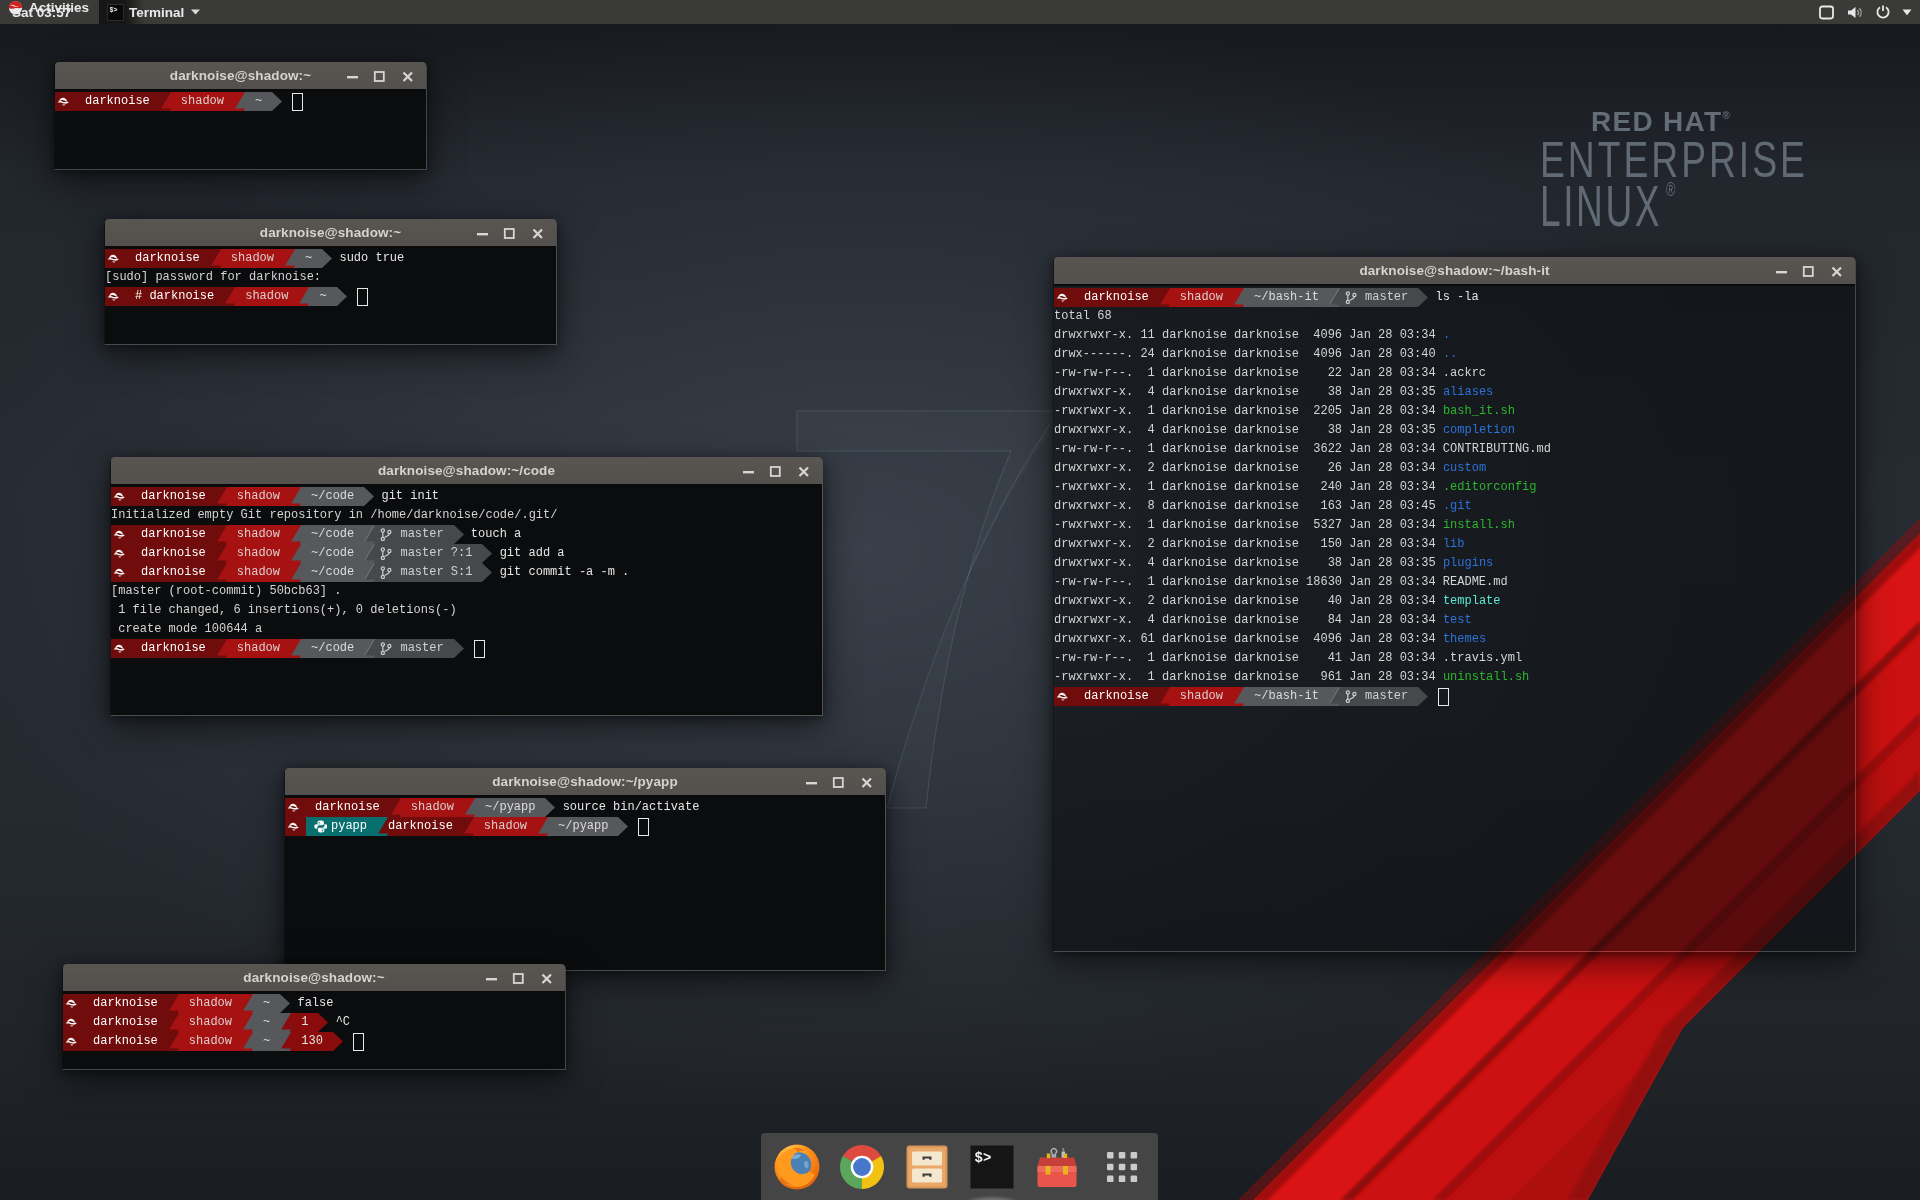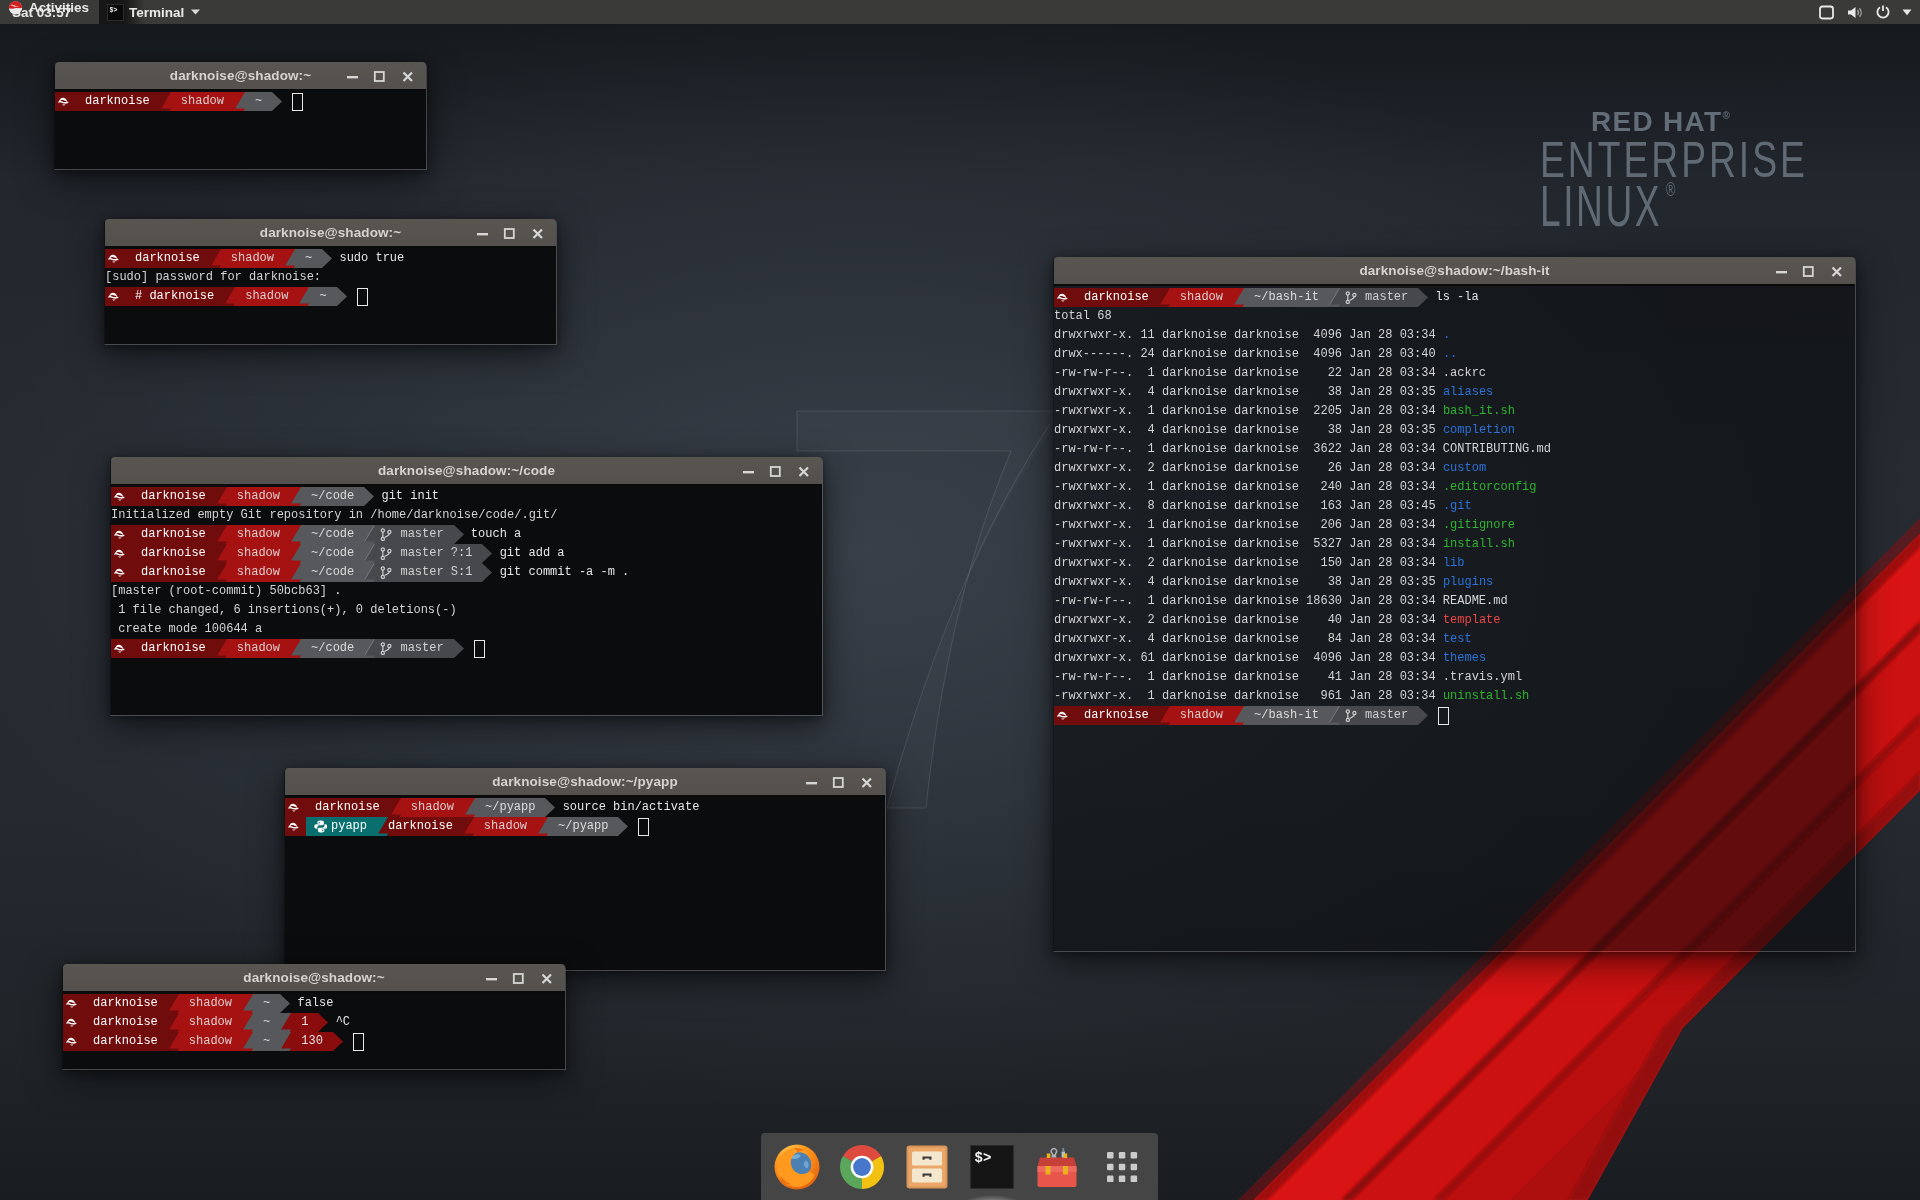--- a/index.html
+++ b/index.html
@@ -457,26 +457,25 @@
       <div class="row ot">drwxrwxr-x. 11 darknoise darknoise  4096 Jan 28 03:34 <span style="color:#2c72d8">.</span></div>
       <div class="row ot">drwx------. 24 darknoise darknoise  4096 Jan 28 03:40 <span style="color:#2c72d8">..</span></div>
       <div class="row ot">-rw-rw-r--.  1 darknoise darknoise    22 Jan 28 03:34 .ackrc</div>
       <div class="row ot">drwxrwxr-x.  4 darknoise darknoise    38 Jan 28 03:35 <span style="color:#2c72d8">aliases</span></div>
       <div class="row ot">-rwxrwxr-x.  1 darknoise darknoise  2205 Jan 28 03:34 <span style="color:#2eb52e">bash_it.sh</span></div>
       <div class="row ot">drwxrwxr-x.  4 darknoise darknoise    38 Jan 28 03:35 <span style="color:#2c72d8">completion</span></div>
       <div class="row ot">-rw-rw-r--.  1 darknoise darknoise  3622 Jan 28 03:34 CONTRIBUTING.md</div>
       <div class="row ot">drwxrwxr-x.  2 darknoise darknoise    26 Jan 28 03:34 <span style="color:#2c72d8">custom</span></div>
       <div class="row ot">-rwxrwxr-x.  1 darknoise darknoise   240 Jan 28 03:34 <span style="color:#2eb52e">.editorconfig</span></div>
       <div class="row ot">drwxrwxr-x.  8 darknoise darknoise   163 Jan 28 03:45 <span style="color:#2c72d8">.git</span></div>
-      <div class="row ot">-rwxrwxr-x.  1 darknoise darknoise   206 Jan 28 03:34 <span style="color:#2eb52e">.gitignore</span></div>
       <div class="row ot">-rwxrwxr-x.  1 darknoise darknoise  5327 Jan 28 03:34 <span style="color:#2eb52e">install.sh</span></div>
       <div class="row ot">drwxrwxr-x.  2 darknoise darknoise   150 Jan 28 03:34 <span style="color:#2c72d8">lib</span></div>
       <div class="row ot">drwxrwxr-x.  4 darknoise darknoise    38 Jan 28 03:35 <span style="color:#2c72d8">plugins</span></div>
       <div class="row ot">-rw-rw-r--.  1 darknoise darknoise 18630 Jan 28 03:34 README.md</div>
-      <div class="row ot">drwxrwxr-x.  2 darknoise darknoise    40 Jan 28 03:34 <span style="color:#ef4444">template</span></div>
+      <div class="row ot">drwxrwxr-x.  2 darknoise darknoise    40 Jan 28 03:34 <span style="color:#5eead4">template</span></div>
       <div class="row ot">drwxrwxr-x.  4 darknoise darknoise    84 Jan 28 03:34 <span style="color:#2c72d8">test</span></div>
       <div class="row ot">drwxrwxr-x. 61 darknoise darknoise  4096 Jan 28 03:34 <span style="color:#2c72d8">themes</span></div>
       <div class="row ot">-rw-rw-r--.  1 darknoise darknoise    41 Jan 28 03:34 .travis.yml</div>
       <div class="row ot">-rwxrwxr-x.  1 darknoise darknoise   961 Jan 28 03:34 <span style="color:#2eb52e">uninstall.sh</span></div>
       <div class="row"><span class="icn" style="background:#700c0c;width:30px"><svg class="hat" width="13" height="19" viewBox="0 0 13 19">
             <g transform="translate(0.2,4.6)">
               <path d="M1.8 4.9 C2.3 2.3 4.3 0.9 6.3 1.2 C8.2 1.5 9.6 3.0 9.8 4.9 C10.8 5.0 11.5 5.4 11.3 6.0 C10.9 6.9 8.9 7.3 7.1 7.0 C5.0 6.6 3.2 5.9 2.0 6.0 C1.1 6.1 0.5 5.8 0.7 5.3 C0.8 5.05 1.2 4.95 1.8 4.9 Z" fill="#f4f4f4"></path>
               <path d="M3.0 3.9 C4.4 3.1 6.2 3.2 7.6 4.1 C8.4 4.6 9.2 4.85 9.8 4.9 C8.6 5.7 6.5 5.7 5.0 5.0 C4.2 4.6 3.4 4.2 3.0 3.9 Z" fill="#700c0c"></path>
               <path d="M5.2 7.7 C6.2 8.1 7.4 8.1 8.3 7.8 C8.0 8.5 7.0 8.9 6.1 8.8 C5.5 8.7 5.2 8.2 5.2 7.7 Z" fill="#f4f4f4"></path>
             </g>

